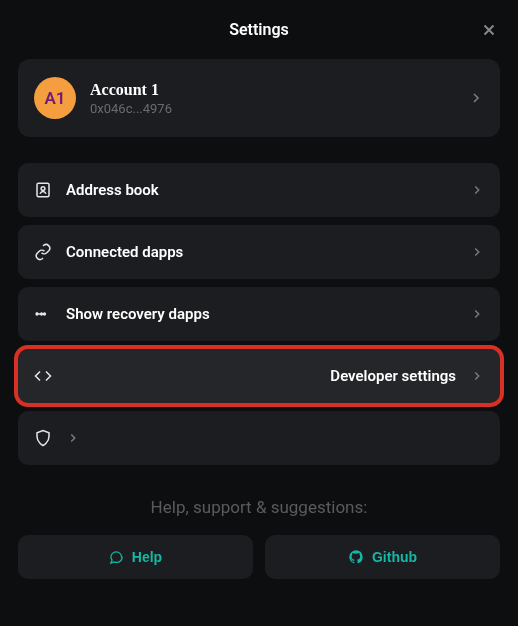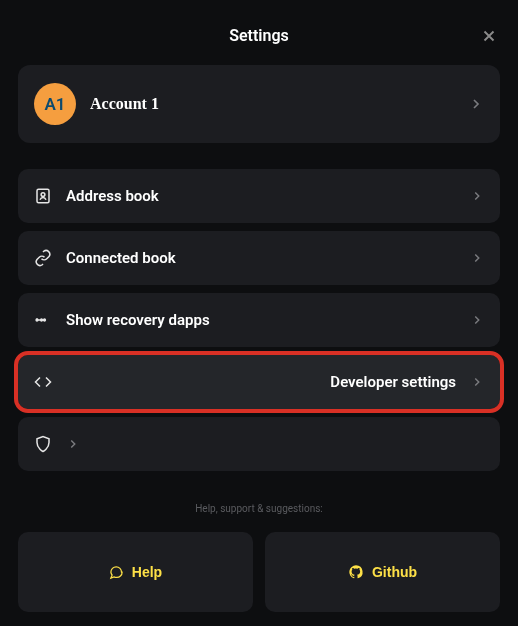--- a/index.html
+++ b/index.html
@@ -10,21 +10,20 @@
       font-family: -apple-system, BlinkMacSystemFont, "Segoe UI", Roboto, sans-serif;
       color: #ffffff;
       overflow: hidden;
     }
     .header {
       display: flex;
       align-items: center;
       justify-content: center;
       position: relative;
       padding: 20px;
-      margin-top: 6px;
     }
     .header-title {
       font-size: 16px;
       font-weight: 600;
     }
     .close-btn {
       position: absolute;
       right: 20px;
       top: 50%;
       transform: translateY(-50%);
@@ -47,21 +46,21 @@
     .avatar {
       width: 42px;
       height: 42px;
       border-radius: 50%;
       background: #f59e3f;
       display: flex;
       align-items: center;
       justify-content: center;
       font-weight: 600;
       font-size: 17px;
-      color: #0c4a6e;
+      color: #701a75;
     }
     .account-info { flex: 1; }
     .account-name { font-size: 16px; font-weight: 600; font-family: Liberation Serif, serif; }
     .account-addr { font-size: 13px; color: #6a6b6f; margin-top: 2px; }
     .list { display: flex; flex-direction: column; gap: 8px; }
     .item {
       background: #1c1d21;
       border-radius: 10px;
       padding: 18px 16px;
       display: flex;
@@ -75,31 +74,31 @@
       outline-offset: 0px;
       background: #24262a;
       text-align: right;
     }
     .item-icon { width: 18px; height: 18px; display: flex; align-items: center; justify-content: center; color: #e6e6e6; flex-shrink: 0; }
     .item-label { font-size: 15px; font-weight: 600; flex: 1; }
     .chevron { color: #7a7b7f; flex-shrink: 0; }
     .footer-text {
       text-align: center;
       color: #5a5b5f;
-      font-size: 10px;
+      font-size: 17px;
       margin: 32px 0 18px;
     }
     .footer-buttons { display: flex; gap: 12px; padding: 0 18px; }
     .footer-btn {
       flex: 1;
       background: #1c1d21;
       border: none;
       border-radius: 10px;
-      padding: 32px 8px;
-      color: #fde047;
+      padding: 14px 8px;
+      color: #14b8a6;
       font-size: 14px;
       font-weight: 600;
       display: flex;
       align-items: center;
       justify-content: center;
       gap: 8px;
       cursor: pointer;
     }
     svg { display: block; }
   </style>
@@ -115,20 +114,21 @@
         </svg>
     </span>
   </span>
 </div>
 
 <div class="content">
   <div class="account-card">
     <div class="avatar">A1</div>
     <div class="account-info">
       <div class="account-name">Account 1</div>
+      <div class="account-addr">0x046c...4976</div>
     </div>
     <span class="chevron">
       <svg width="16" height="16" viewBox="0 0 24 24" fill="none" stroke="currentColor" stroke-width="2.5">
           <path d="M9 18l6-6-6-6"></path>
         </svg>
     </span>
   </div>
 
   <div class="list">
 
@@ -148,21 +148,21 @@
       </span>
     </div>
 
     <div class="item">
       <span class="item-icon">
         <svg width="18" height="18" viewBox="0 0 24 24" fill="none" stroke="currentColor" stroke-width="2">
             <path d="M10 13a5 5 0 007 0l3-3a5 5 0 00-7-7l-1 1"></path>
             <path d="M14 11a5 5 0 00-7 0l-3 3a5 5 0 007 7l1-1"></path>
           </svg>
       </span>
-      <span class="item-label">Connected book</span>
+      <span class="item-label">Connected dapps</span>
       <span class="chevron">
         <svg width="14" height="14" viewBox="0 0 24 24" fill="none" stroke="currentColor" stroke-width="2.5">
             <path d="M9 18l6-6-6-6"></path>
           </svg>
       </span>
     </div>
 
     <div class="item">
       <span class="item-icon">
         <svg width="18" height="18" viewBox="0 0 24 24" fill="none" stroke="currentColor" stroke-width="2">

